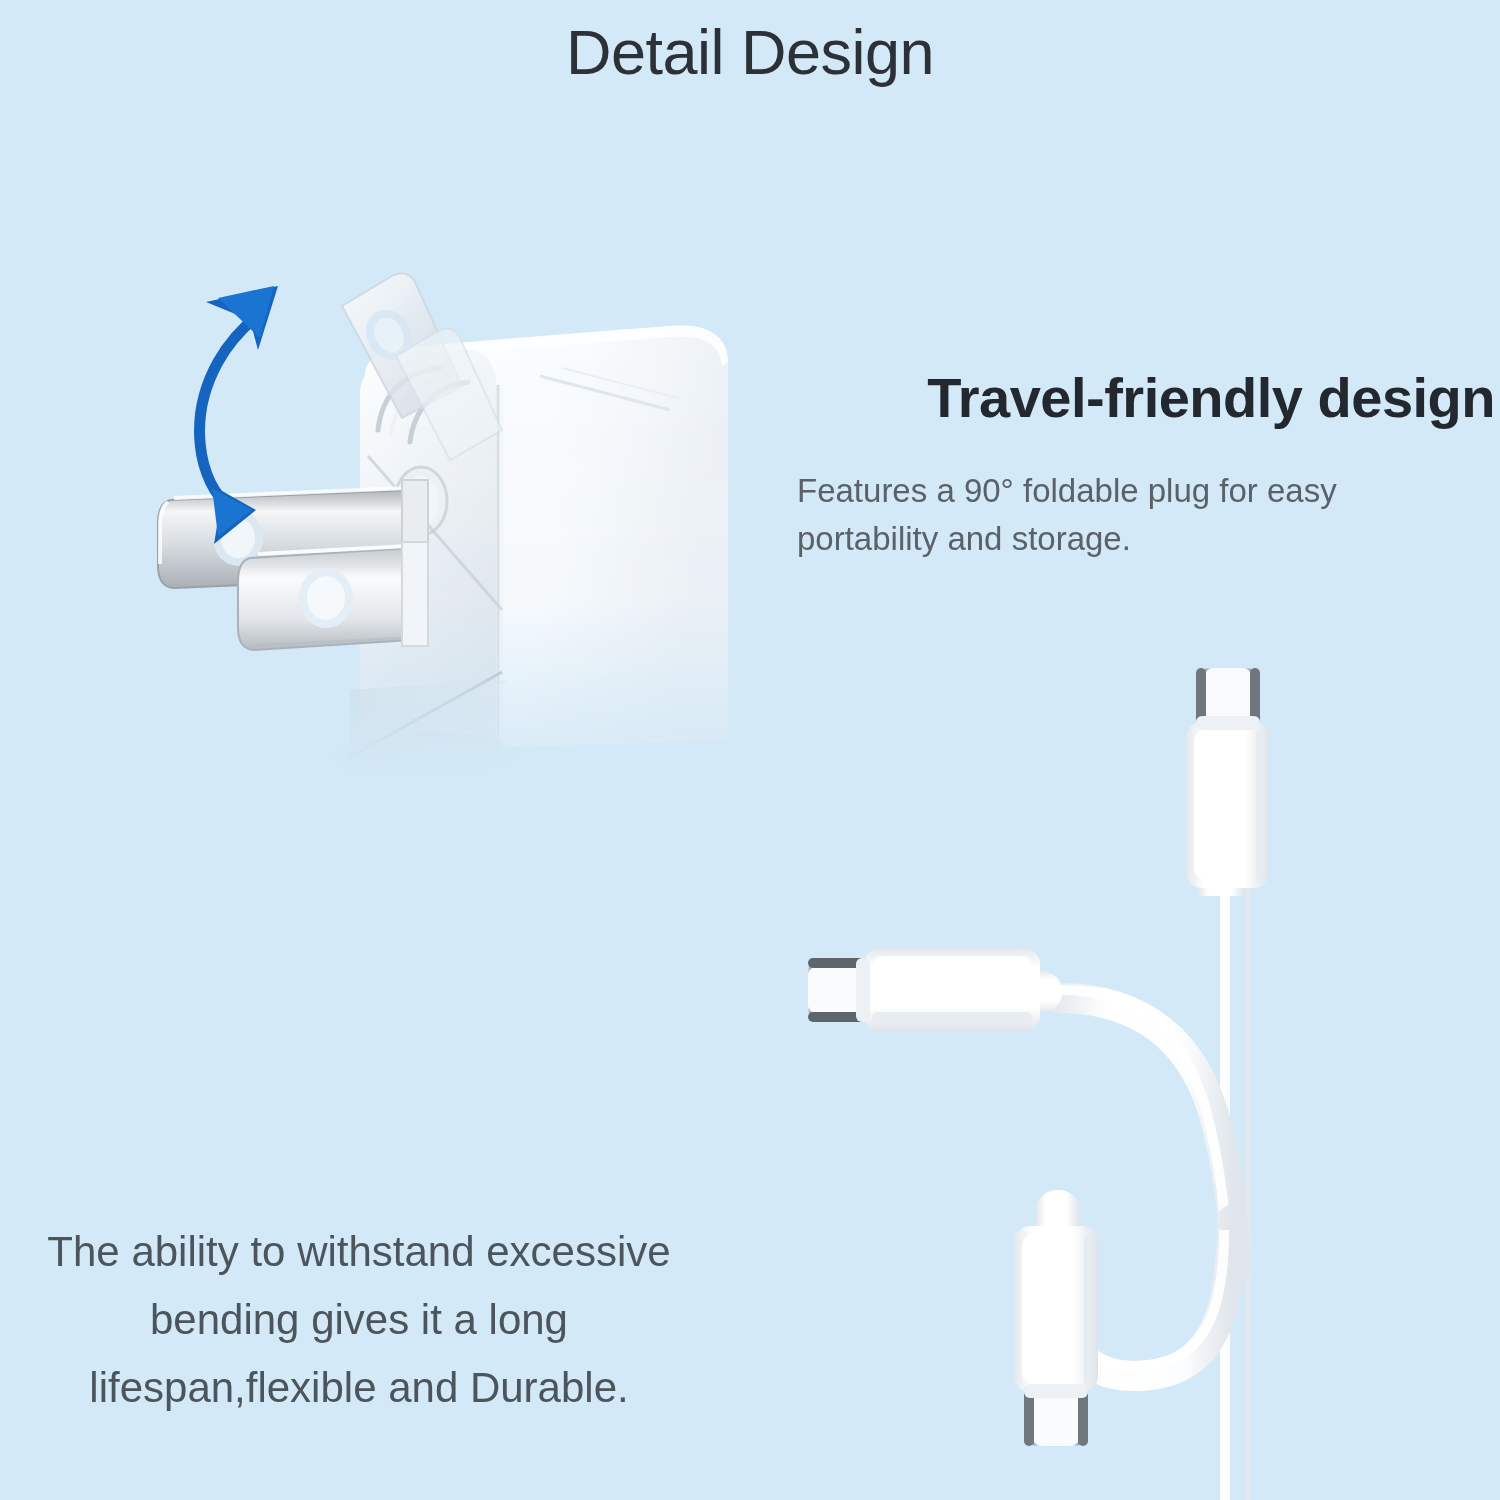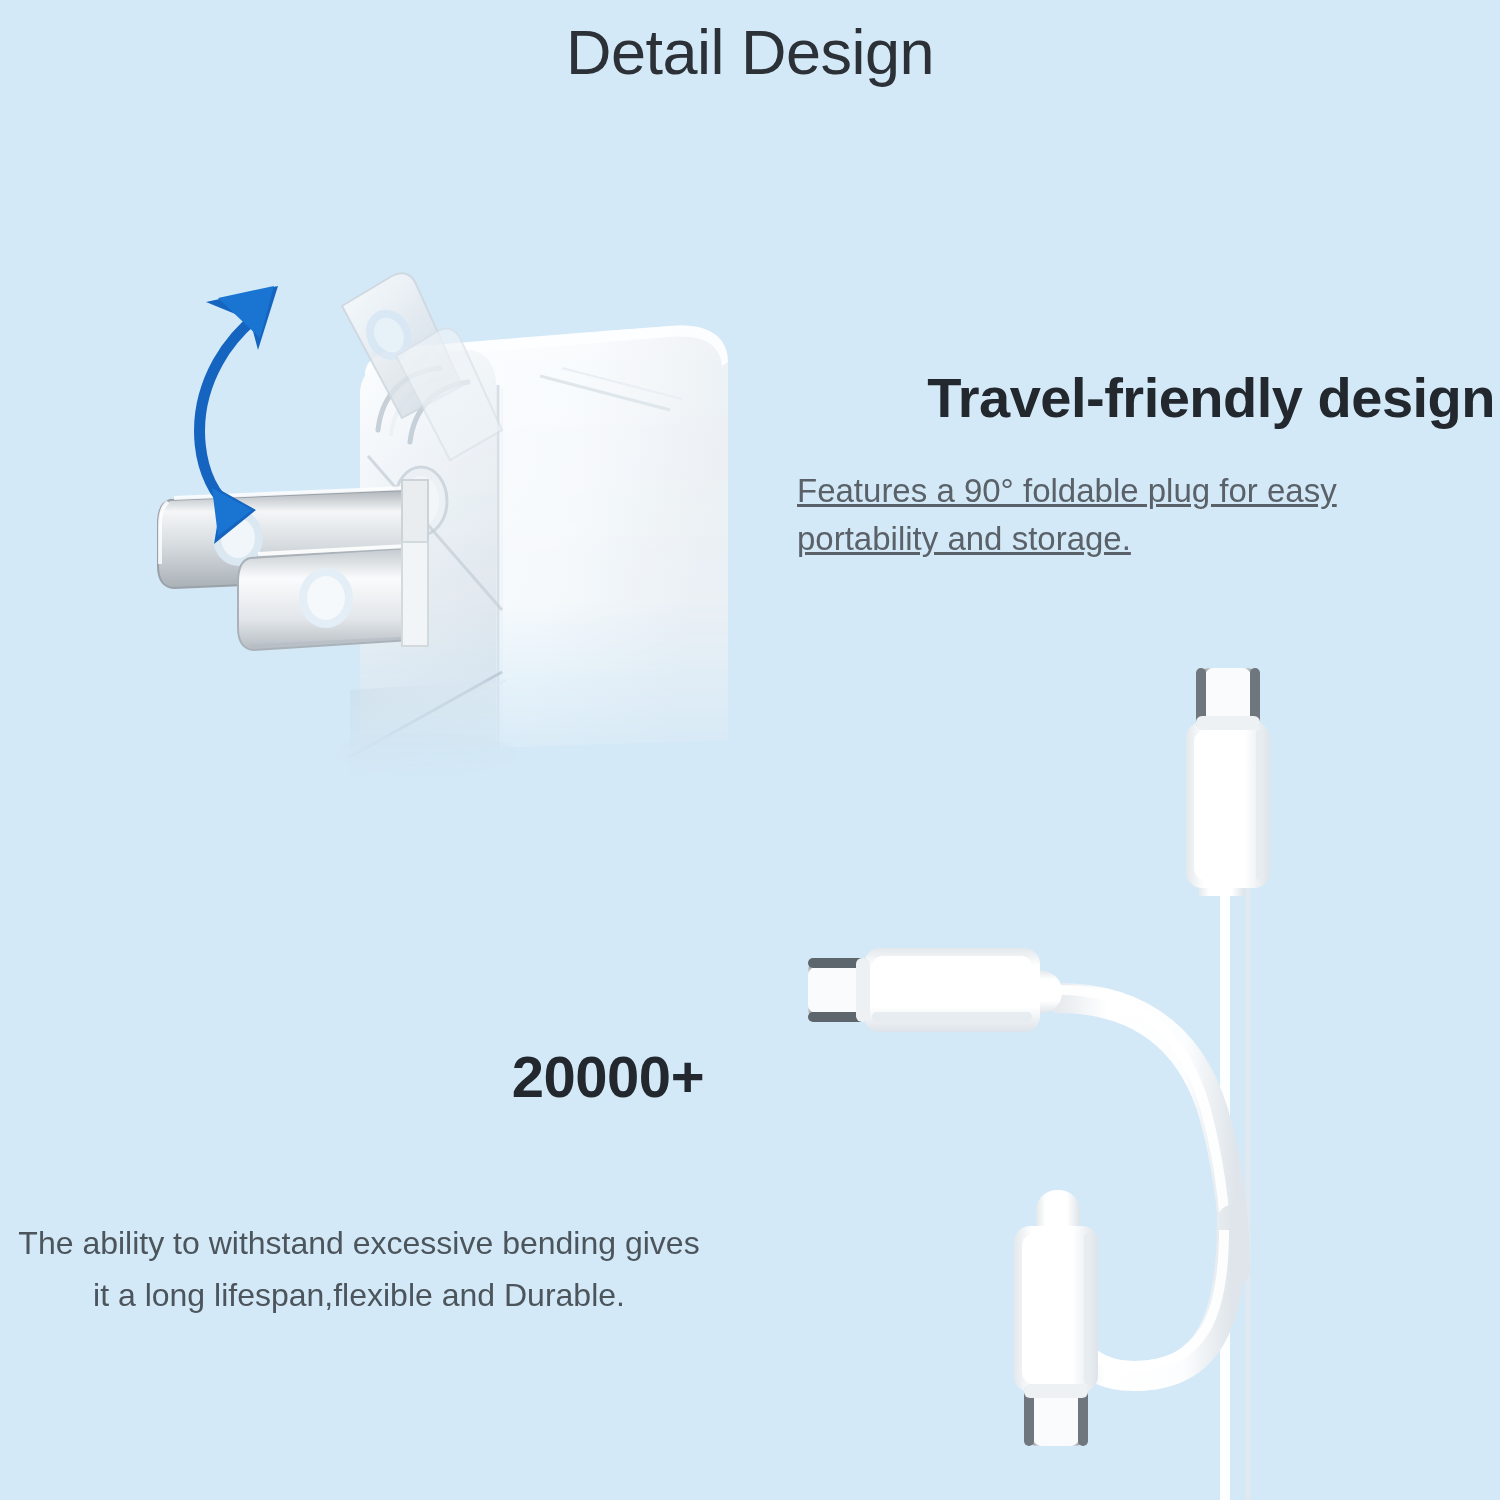--- a/index.html
+++ b/index.html
@@ -51,36 +51,35 @@
     width: 700px;
     font-size: 56px;
     text-align: right;
   }
   #travel-block .feature-body {
     left: 797px;
     top: 467px;
     width: 600px;
     font-size: 33px;
     text-align: left;
-    text-decoration: underline;
   }
 
   #bend-block .feature-head {
     left: 0px;
     top: 1046px;
     width: 704px;
     font-size: 58px;
     text-align: right;
   }
   #bend-block .feature-head .hl-line { display: block; }
   #bend-block .feature-body {
     left: 10px;
     top: 1218px;
     width: 698px;
-    font-size: 32px;
+    font-size: 42px;
     text-align: center;
     color: #4c545c;
     line-height: 1.62;
   }
 
   
   #charger {
     position: absolute;
     left: 110px;
     top: 180px;
@@ -378,18 +377,17 @@
     </svg>
   </div>
 
   <div id="travel-block">
     <div class="feature-head">Travel-friendly design</div>
     <div class="feature-body">Features a 90° foldable plug for easy portability and storage.</div>
   </div>
 
   <div id="bend-block">
     <div class="feature-head">
-      <span class="hl-line">20000+</span>
     </div>
     <div class="feature-body">The ability to withstand excessive bending gives it a long lifespan,flexible and Durable.</div>
   </div>
 
 </div>
 
 </body></html>

